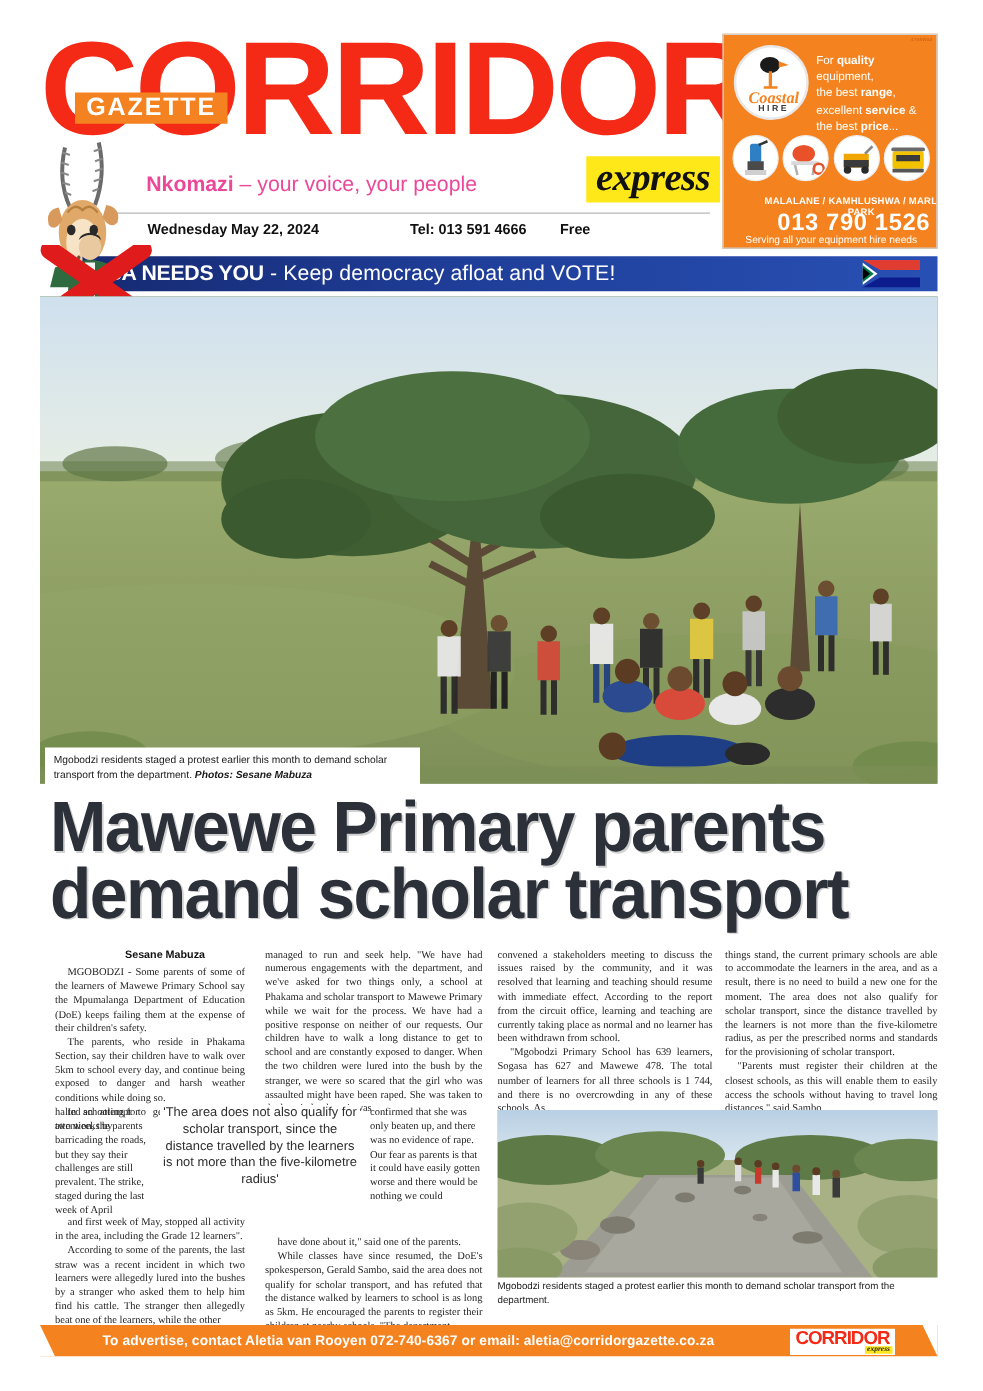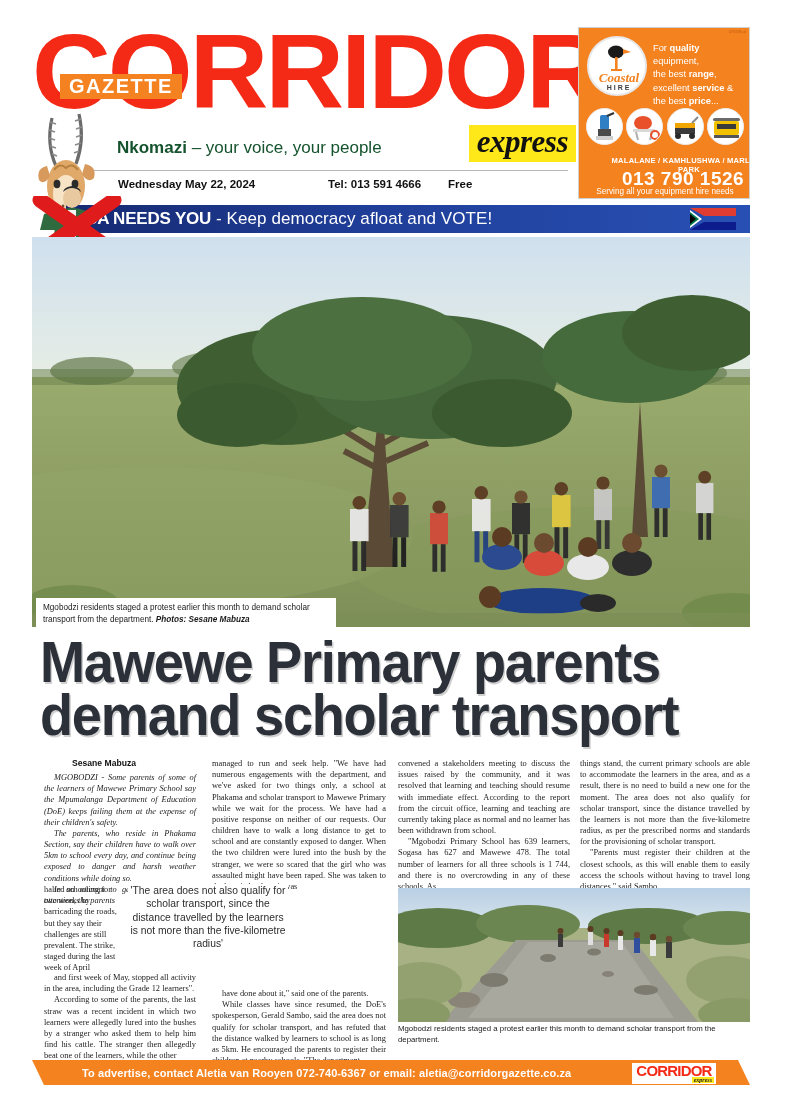--- a/index.html
+++ b/index.html
@@ -43,21 +43,21 @@
     font-weight: bold;
     font-size: 20px;
     letter-spacing: 1.5px;
     padding: 2px 9px 3px 9px;
     line-height: 1;
   }
   .logo-tagline {
     position: absolute;
     left: 85px; top: 116px;
     font-size: 17px;
-    color: #14532d;
+    color: #ec4899;
     white-space: nowrap;
   }
   .logo-tagline b { font-weight: bold; }
   .logo-express {
     position: absolute;
     right: -8px; top: 103px;
     background: #ffe81a;
     color: #111111;
     font-family: "Liberation Serif", serif;
     font-weight: bold;
@@ -212,38 +212,38 @@
     color: #2b3039;
     letter-spacing: -1.3px;
     transform: scaleX(.95);
     transform-origin: left top;
     text-shadow: 1.5px 1.5px 0 rgba(150,150,150,.45);
   }
 
   
   .byline {
     position: absolute;
-    left: 28px; top: 758px;
+    left: 56px; top: 758px;
     width: 152px;
     text-align: center;
     font-size: 8.6px;
     font-weight: bold;
     color: #111111;
   }
   .col {
     position: absolute;
     font-family: "Liberation Serif", serif;
     font-size: 8.4px;
     line-height: 1.33;
     color: #232323;
     text-align: justify;
   }
   .col p { margin: 0; text-indent: 10px; }
   .col p.noindent { text-indent: 0; }
-  #col1 { left: 44px; top: 772px; width: 152px; font-style: italic; }
+  #col1 { left: 44px; top: 772px; width: 152px; }
   #col2 { left: 212px; top: 758px; width: 174px; }
   #col3 { left: 398px; top: 758px; width: 172px; }
   #col4 { left: 580px; top: 758px; width: 170px; }
 
   
   .pullquote {
     position: absolute;
     left: 128px; top: 884px;
     width: 160px;
     text-align: center;
@@ -649,20 +649,23 @@
     <p>halted schooling for two weeks by barricading the roads, but they say their challenges are still prevalent. The strike, staged during the last week of April</p>
   </div>
   <div id="col1-rest">
     <p class="noindent">and first week of May, stopped all activity in the area, including the Grade 12 learners".</p>
     <p>According to some of the parents, the last straw was a recent incident in which two learners were allegedly lured into the bushes by a stranger who asked them to help him find his cattle. The stranger then allegedly beat one of the learners, while the other</p>
   </div>
 
   <div class="col" id="col2">
     <p class="noindent">managed to run and seek help. "We have had numerous engagements with the department, and we've asked for two things only, a school at Phakama and scholar transport to Mawewe Primary while we wait for the process. We have had a positive response on neither of our requests. Our children have to walk a long distance to get to school and are constantly exposed to danger. When the two children were lured into the bush by the stranger, we were so scared that the girl who was assaulted might have been raped. She was taken to the hospital, where it was</p>
   </div>
+  <div id="col2-narrow">
+    <p>confirmed that she was only beaten up, and there was no evidence of rape. Our fear as parents is that it could have easily gotten worse and there would be nothing we could</p>
+  </div>
   <div id="col2-rest">
     <p class="noindent">have done about it," said one of the parents.</p>
     <p>While classes have since resumed, the DoE's spokesperson, Gerald Sambo, said the area does not qualify for scholar transport, and has refuted that the distance walked by learners to school is as long as 5km. He encouraged the parents to register their children at nearby schools. "The department</p>
   </div>
 
   <div class="col" id="col3">
     <p class="noindent">convened a stakeholders meeting to discuss the issues raised by the community, and it was resolved that learning and teaching should resume with immediate effect. According to the report from the circuit office, learning and teaching are currently taking place as normal and no learner has been withdrawn from school.</p>
     <p>"Mgobodzi Primary School has 639 learners, Sogasa has 627 and Mawewe 478. The total number of learners for all three schools is 1 744, and there is no overcrowding in any of these schools. As</p>
   </div>
 

